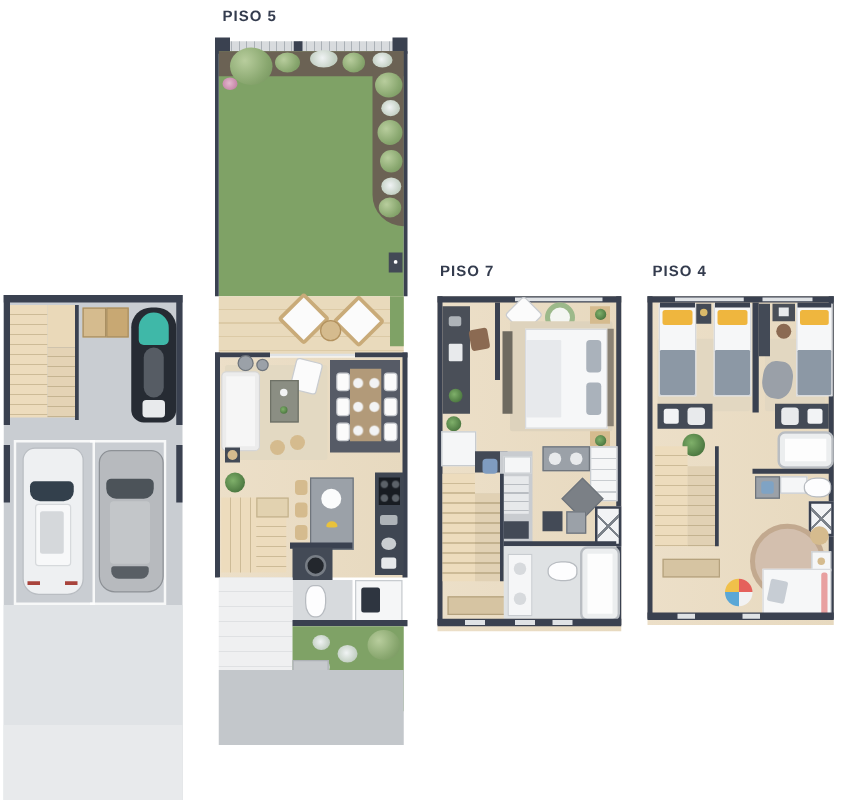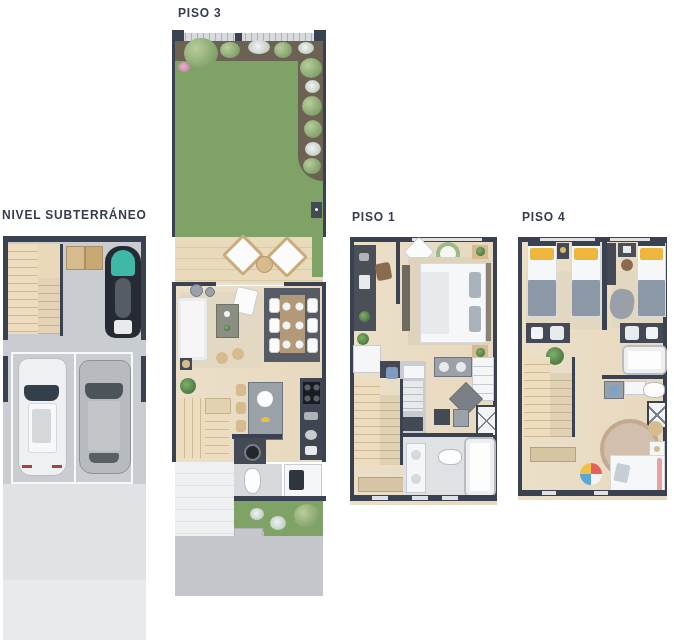--- a/index.html
+++ b/index.html
@@ -41,23 +41,22 @@
   .fence{background:repeating-linear-gradient(to right,#d8dbde 0 5px,#aab0b6 5px 6px)}
   .plant{position:absolute;border-radius:50%;background:radial-gradient(circle at 40% 40%,#7fb06a,#4e7a42 70%)}
   .car{position:absolute;border-radius:10px 10px 13px 13px}
   .dots-v{background-image:radial-gradient(circle at 50% 50%, #f2f3f4 3.5px, transparent 4.5px);background-size:13px 19px;background-position:0 2px}
 </style>
 </head>
 <body>
 
 <div class="abs" style="left:0;top:0;width:674px;height:640px">
 
-  <div class="plan-label" style="left:178px;top:6px">PISO 3</div>
-  <div class="plan-label" style="left:2px;top:208px">NIVEL SUBTERRÁNEO</div>
-  <div class="plan-label" style="left:352px;top:210px">PISO 1</div>
+  <div class="plan-label" style="left:178px;top:6px">PISO 5</div>
+  <div class="plan-label" style="left:352px;top:210px">PISO 7</div>
   <div class="plan-label" style="left:522px;top:210px">PISO 4</div>
 
   <div class="plan concrete" style="left:3px;top:236px;width:143px;height:404px">
     <div class="wall" style="left:0;top:0;width:143px;height:6px"></div>
     <div class="wall" style="left:0;top:0;width:5px;height:104px"></div>
     <div class="wall" style="right:0;top:0;width:5px;height:104px"></div>
     <div class="abs stairs-v" style="left:5px;top:8px;width:30px;height:90px"></div>
     <div class="abs" style="left:35px;top:8px;width:22px;height:34px;background:#ead9b9"></div>
     <div class="abs stairs-v" style="left:35px;top:42px;width:22px;height:56px;filter:brightness(.96)"></div>
     <div class="wall" style="left:57px;top:8px;width:3px;height:92px"></div>

